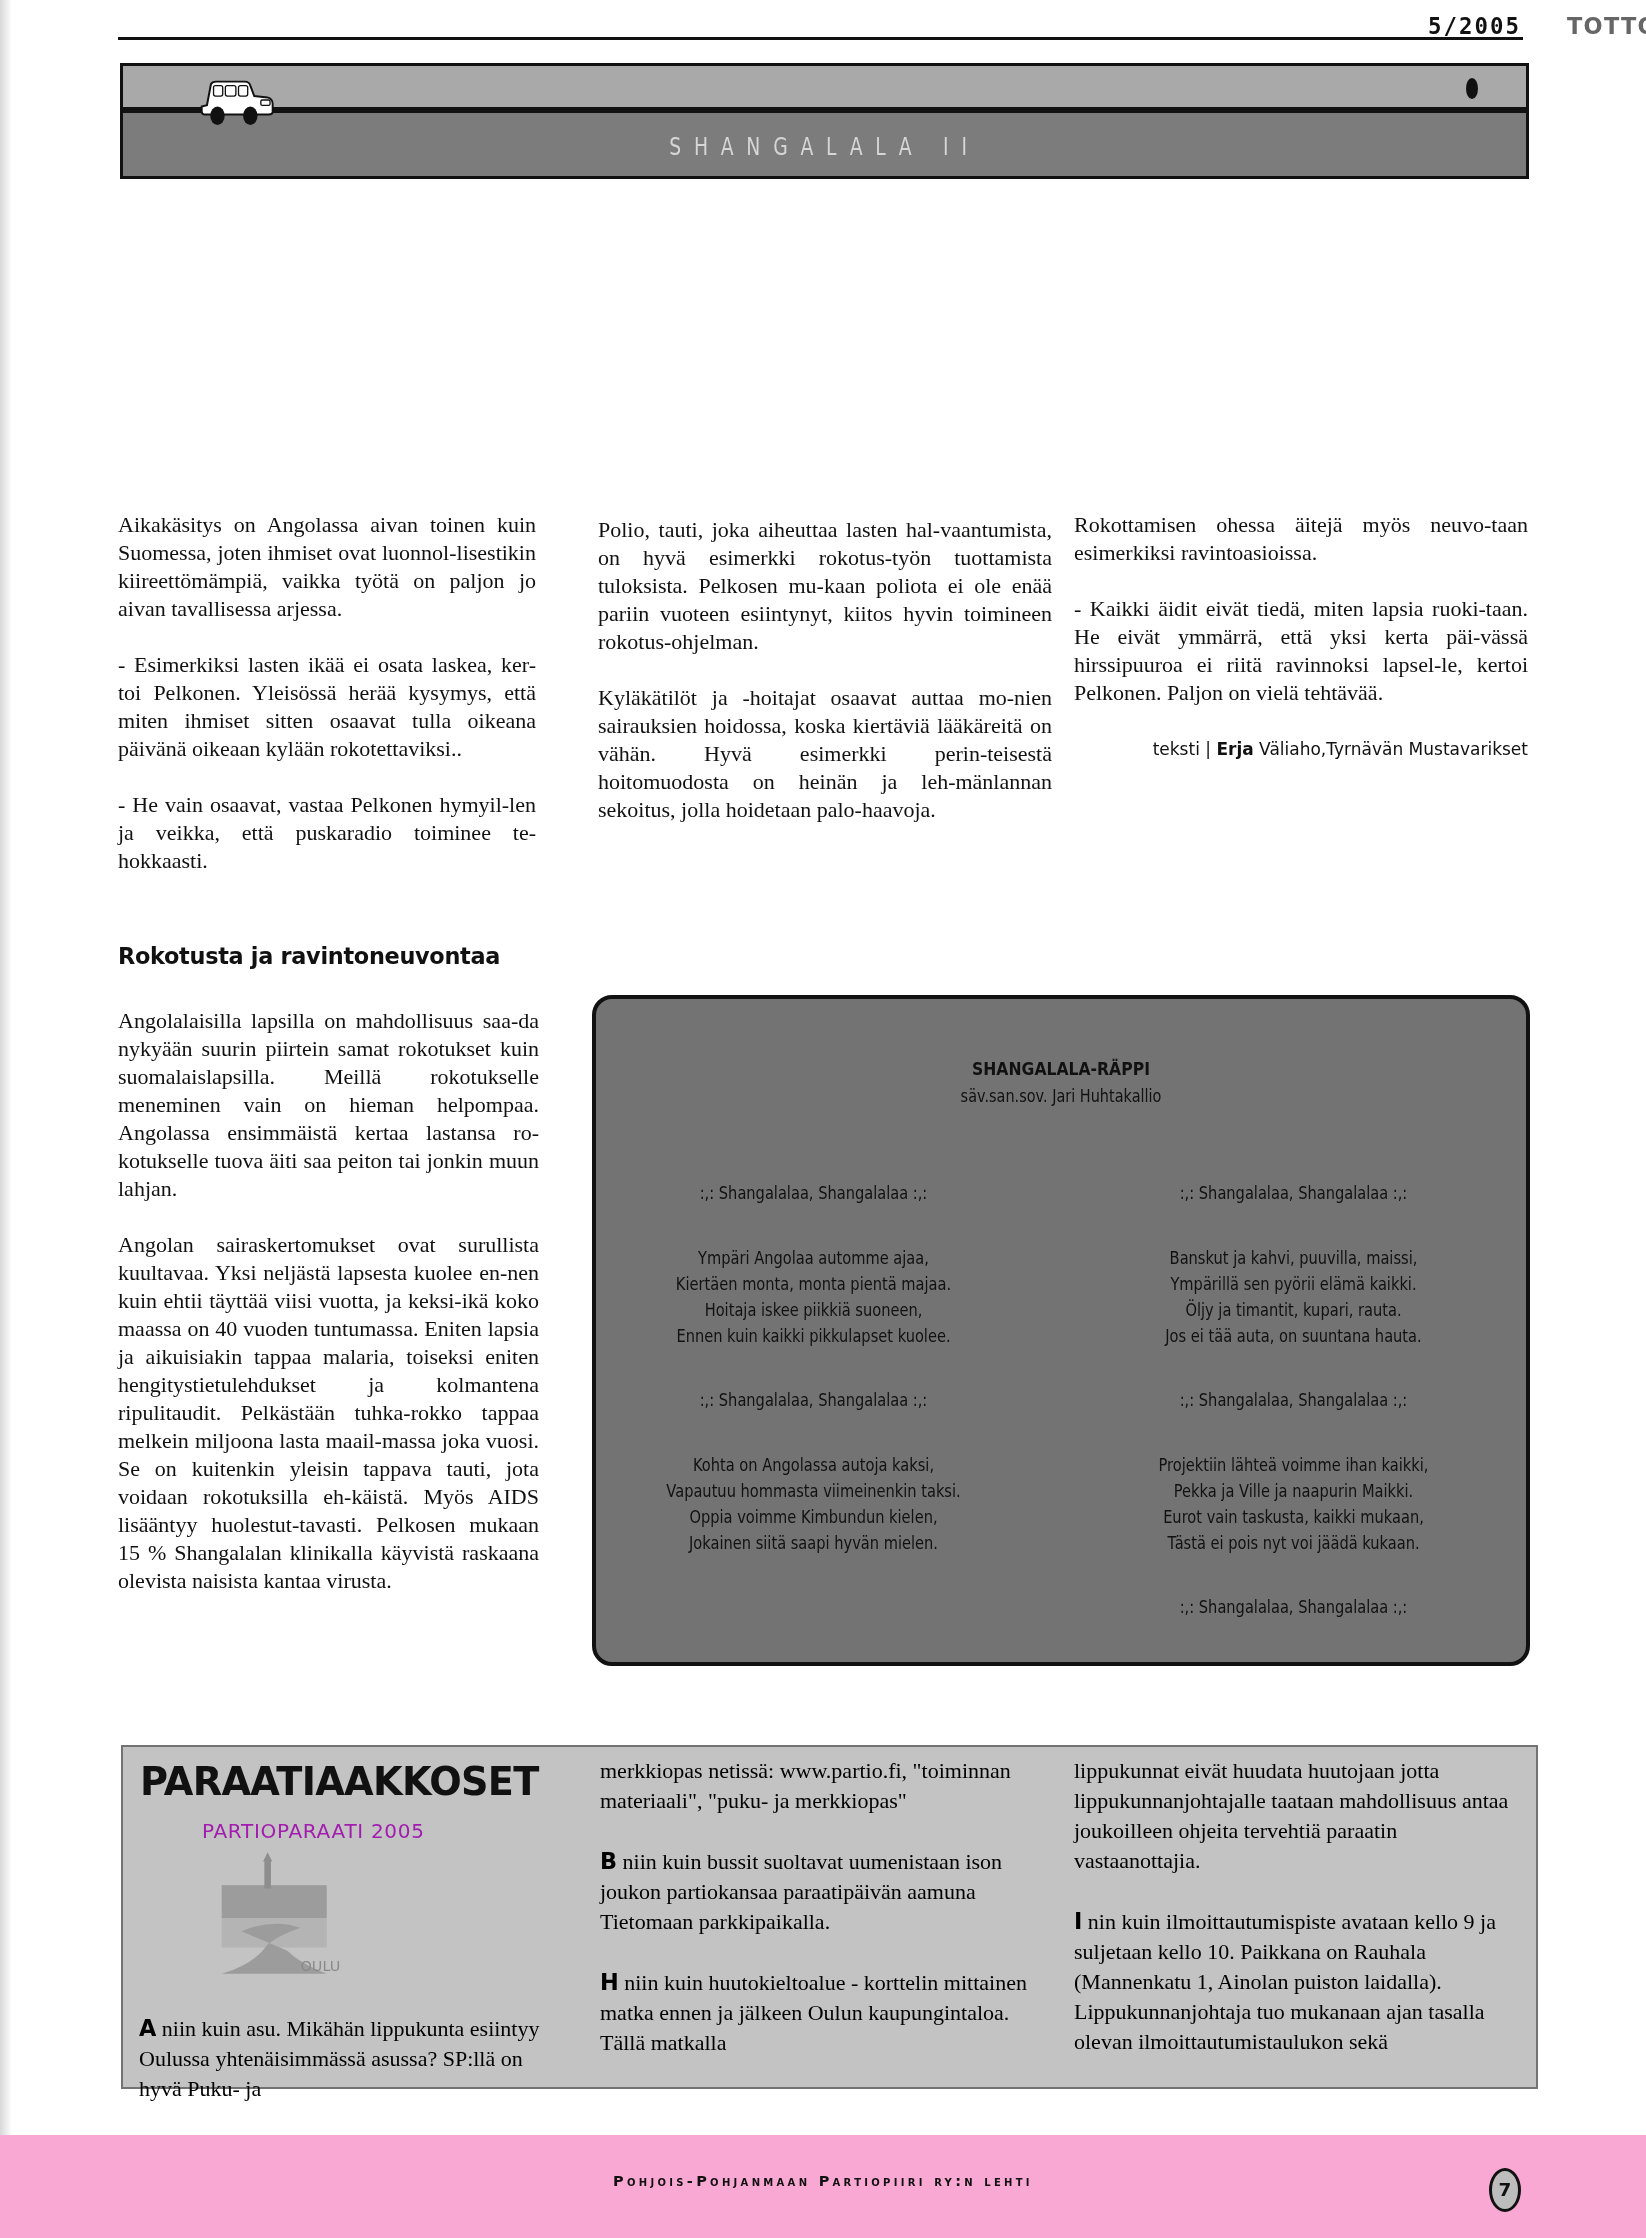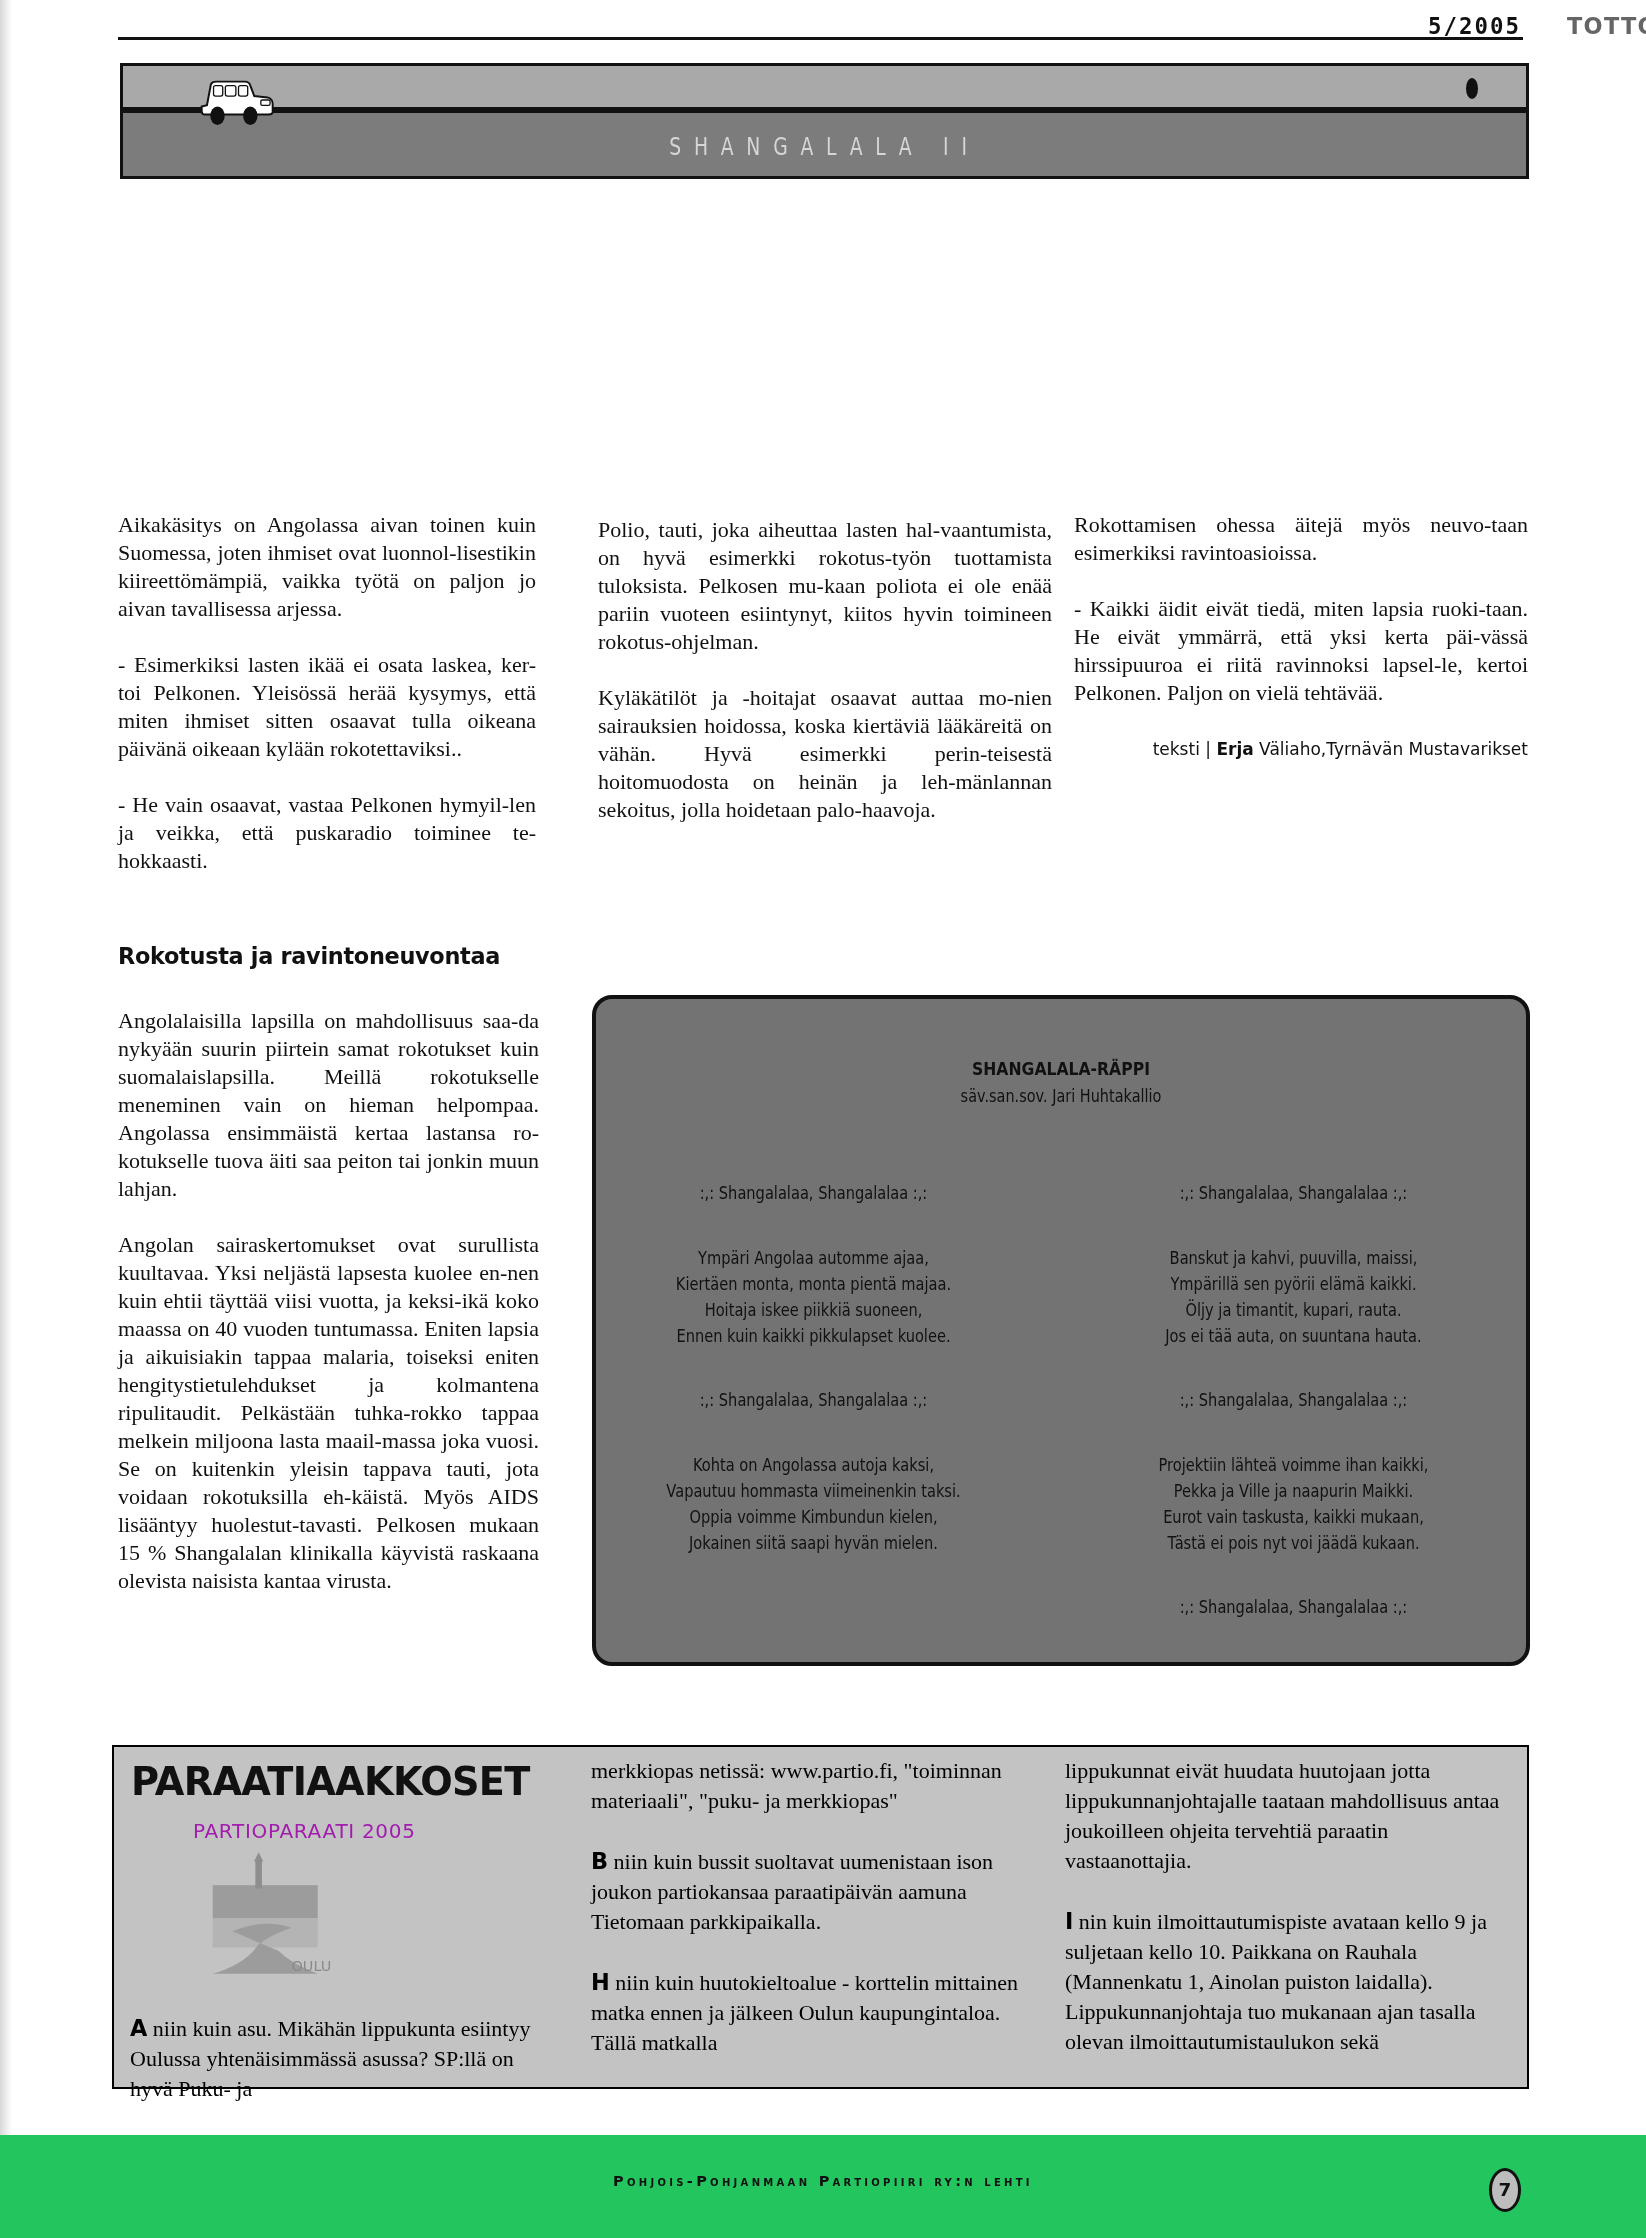--- a/index.html
+++ b/index.html
@@ -42,33 +42,33 @@
   .song-title { position: absolute; left: 0; right: 0; top: 59px; text-align: center; font-family: "DejaVu Sans", sans-serif; font-weight: bold; font-size: 18.4px; transform: scaleX(0.85); }
   .song-sub { position: absolute; left: 0; right: 0; top: 87px; text-align: center; font-family: "DejaVu Sans", sans-serif; font-size: 17px; transform: scaleX(0.85); }
   .song-col { position: absolute; top: 181px; width: 395px; text-align: center; font-family: "DejaVu Sans", sans-serif; font-size: 17px; line-height: 26px; }
   .song-col .scale { transform: scaleX(0.86); transform-origin: center; }
   .song-col .chorus { margin-bottom: 39px; }
   .song-col .verse { margin-bottom: 38px; }
   .song-left { left: 20px; }
   .song-right { left: 500px; }
 
   
-  .paraati { left: 112px; top: 1745px; width: 1417px; height: 344px; border: 2px solid #000000; box-sizing: border-box; background: #c3c3c3; }
+  .paraati { left: 121px; top: 1745px; width: 1417px; height: 344px; border: 2px solid #737373; box-sizing: border-box; background: #c3c3c3; }
   .par-title { position: absolute; left: 17px; top: 12px; font-family: "DejaVu Sans", sans-serif; font-weight: bold; font-size: 39px; letter-spacing: -0.7px; color: #111; transform: scaleX(0.98); transform-origin: left; }
   .logo-text { position: absolute; left: 79px; top: 72px; font-family: "DejaVu Sans", sans-serif; font-size: 20px; color: #a21caf; letter-spacing: 0.7px; }
   .logo-img { position: absolute; left: 79px; top: 105px; width: 151px; height: 132px; }
   .par-col { position: absolute; font-size: 22px; line-height: 30px; color: #000000; }
   .par-col p { margin: 0 0 30px 0; }
   .par-col b { font-family: "DejaVu Sans", sans-serif; font-weight: bold; font-size: 22.4px; }
   .pc1 { left: 16px; top: 266px; width: 428px; }
   .pc2 { left: 477px; top: 9.2px; width: 448px; }
   .pc3 { left: 951px; top: 9.2px; width: 448px; }
 
   
-  .footer { left: 0; top: 2135px; width: 1646px; height: 103px; background: #22c55e; }
+  .footer { left: 0; top: 2135px; width: 1646px; height: 103px; background: #f9a8d4; }
   .footer-text { position: absolute; left: 0; width: 1646px; top: 38px; text-align: center; font-family: "DejaVu Sans", sans-serif; font-weight: bold; font-size: 14.5px; letter-spacing: 3.3px; color: #111; font-variant: small-caps; transform: scaleX(1); }
   .page-num { position: absolute; left: 1489px; top: 33px; width: 26px; height: 38px; border: 3.3px solid #111; border-radius: 50%; background: #bdbdbd; text-align: center; font-family: "DejaVu Sans", sans-serif; font-weight: bold; font-size: 18.4px; line-height: 38px; color: #111; }
   .left-edge { left: 0; top: 0; width: 12px; height: 2239px; background: linear-gradient(to right, #d8d8d8, #fff); }
 </style>
 </head>
 <body>
 
 <div class="abs left-edge"></div>
 
 <div class="abs issue">5/2005</div>

